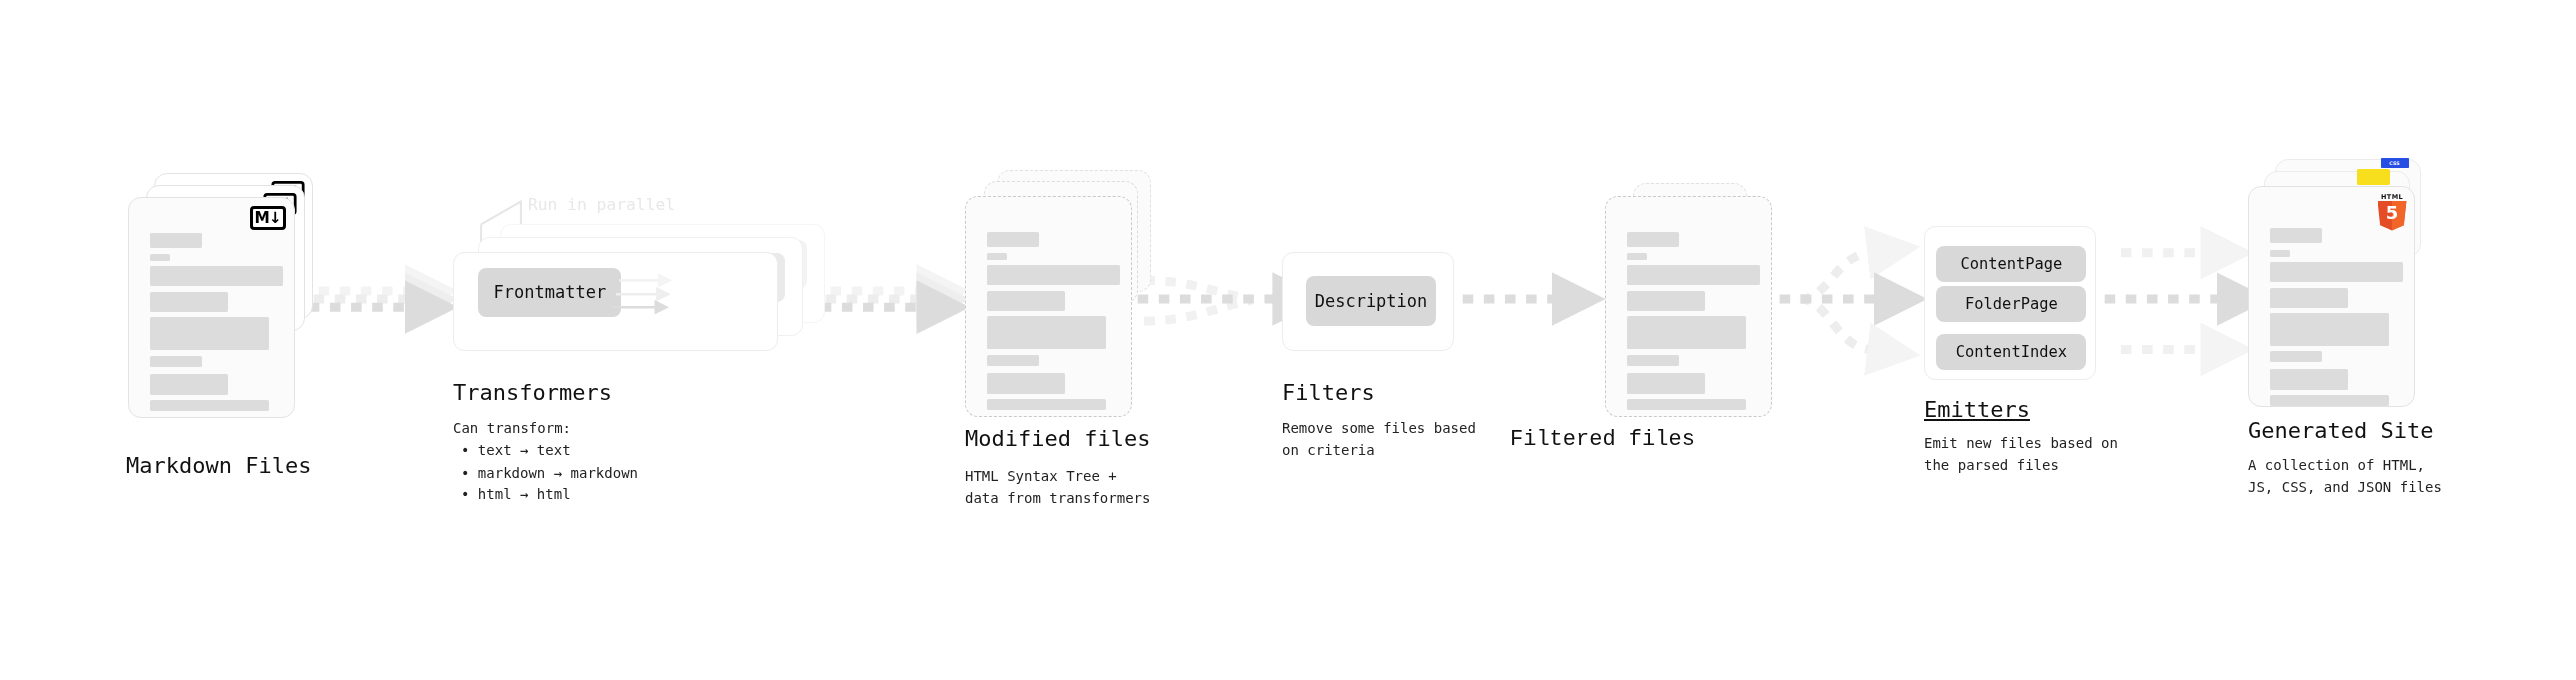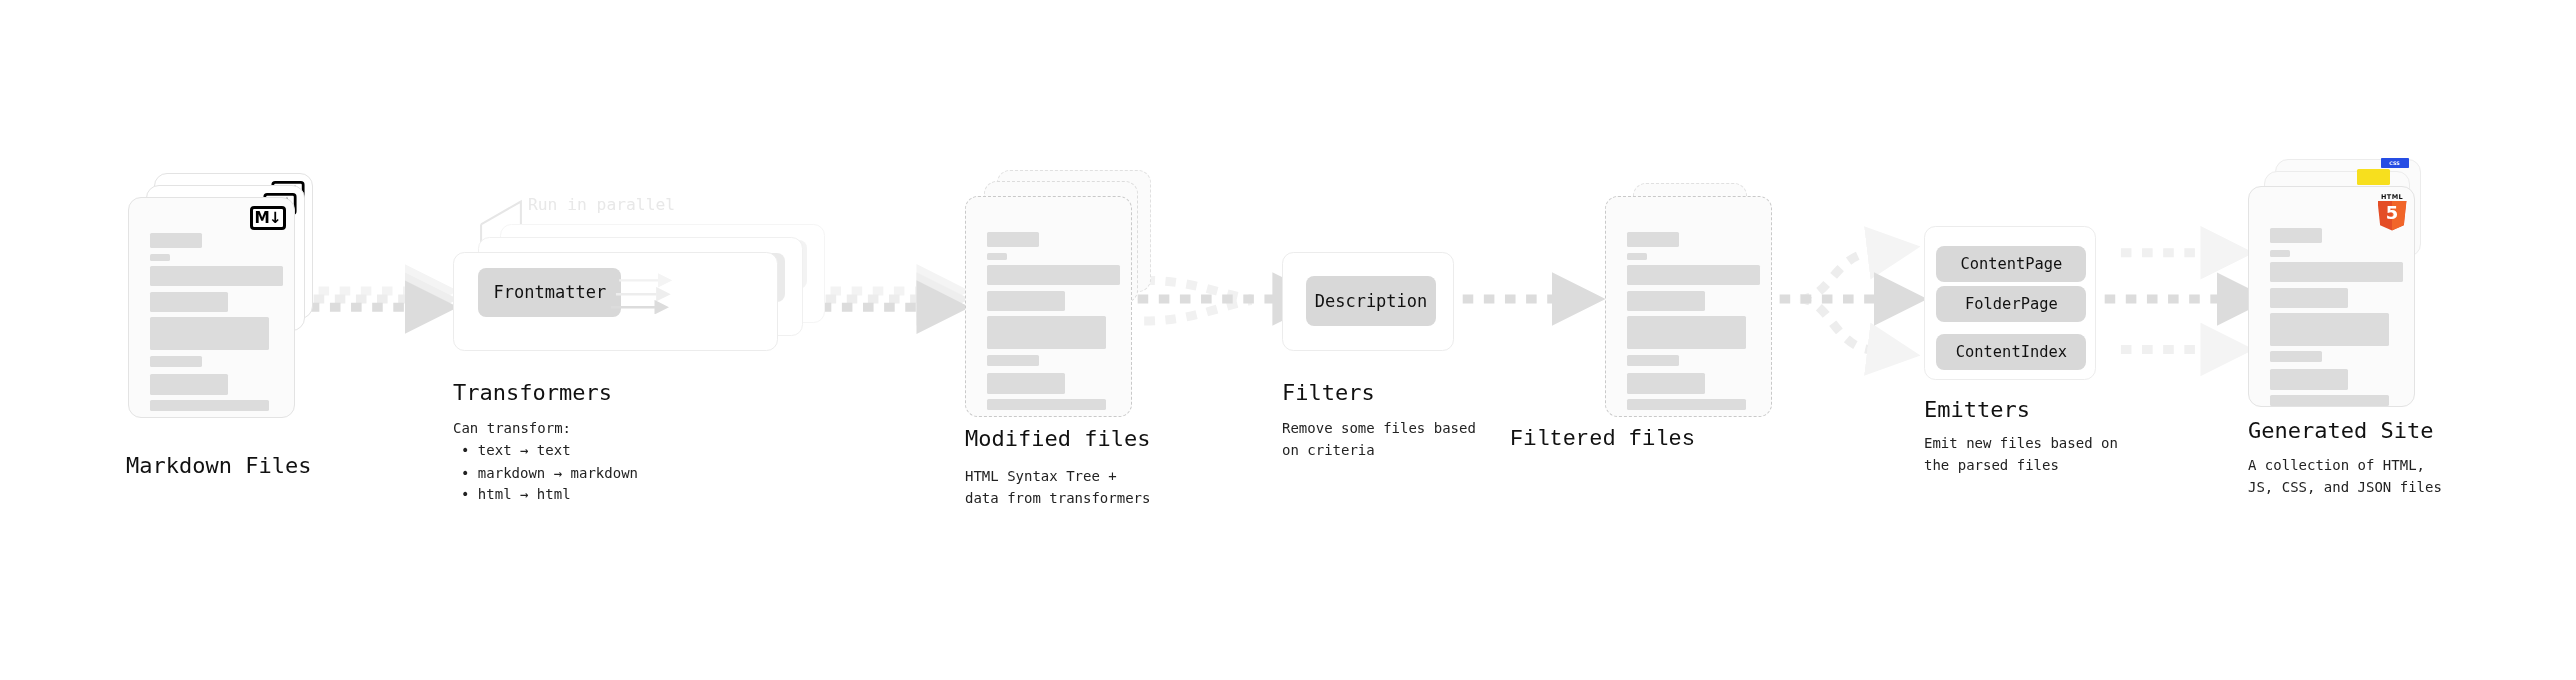--- a/index.html
+++ b/index.html
@@ -265,21 +265,21 @@
     </div>
     <div class="title" style="left:1510px; top:427px;font-family:Liberation Mono, monospace;">Filtered files</div>
   </div>
 
   <div>
     <div class="groupbox" style="left:1924px; top:226px; width:172px; height:154px;">
       <div class="chip" style="left:11.4px; top:11.4px; width:150px; height:36px; font-size:15.4px;margin-top:8px;">ContentPage</div>
       <div class="chip" style="left:11.4px; top:59px; width:150px; height:36px; font-size:15.4px;">FolderPage</div>
       <div class="chip" style="left:11.4px; top:107px; width:150px; height:36px; font-size:15.4px;">ContentIndex</div>
     </div>
-    <div class="title" style="left:1924px; top:397px;">Emitters</div>
+    <div class="title" style="left:1924px; top:397px;text-decoration:underline;">Emitters</div>
     <div class="subtitle" style="left:1924px; top:432px;">Emit new files based on</div>
     <div class="subtitle" style="left:1924px; top:454px;">the parsed files</div>
   </div>
 
   <div>
     <div class="sheet" style="left:2275px; top:159px; width:146px; height:98px; border-color:#ececec;">
       <div class="css-badge" style="right:11.4px; top:-1.6px;">CSS</div>
     </div>
     <div class="sheet" style="left:2264px; top:171px; width:146px; height:98px; border-color:#ececec;">
       <div class="js-badge" style="right:19.5px; top:-3.3px;"></div>

